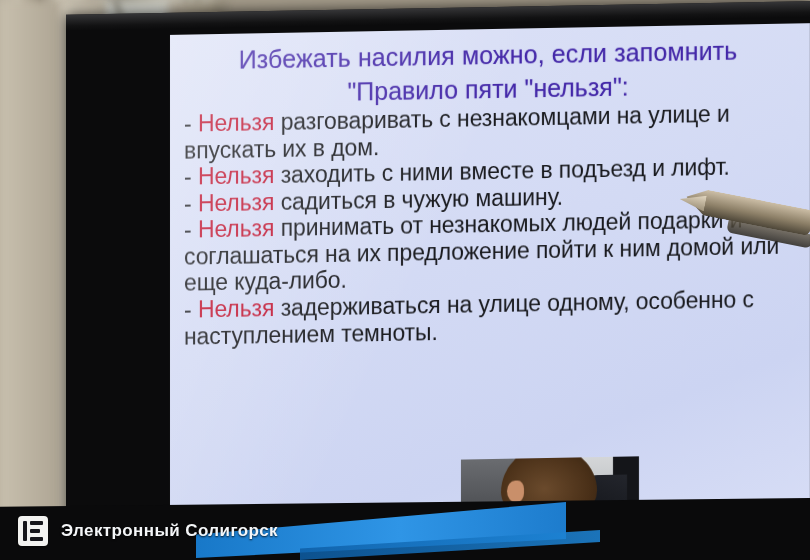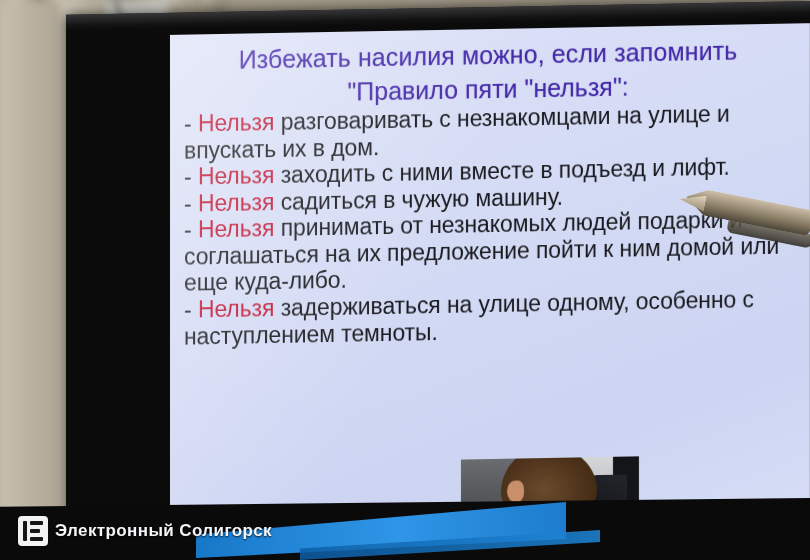--- a/index.html
+++ b/index.html
@@ -210,21 +210,21 @@
     clip-path:polygon(100% 0,100% 66%,0 100%,0 58%);
   }
   .wm-wedge2{
     position:absolute;left:300px;bottom:0;width:300px;height:30px;
     background:linear-gradient(90deg,#0d5ea6,#1e86d8);
     clip-path:polygon(100% 0,100% 40%,0 100%,0 62%);
     opacity:.85;
   }
   .wm{
     position:absolute;left:18px;bottom:14px;
-    display:flex;align-items:center;gap:7px;
+    display:flex;align-items:center;gap:13px;
   }
   .wm-logo{
     width:30px;height:30px;background:#f2f2f0;border-radius:4px;
     position:relative;flex:none;
     box-shadow:0 1px 2px rgba(0,0,0,.5);
   }
   .wm-logo i{
     position:absolute;background:#15151a;border-radius:1px;display:block;
   }
   .wm-logo .b1{left:5px;top:5px;width:4px;height:20px;}

